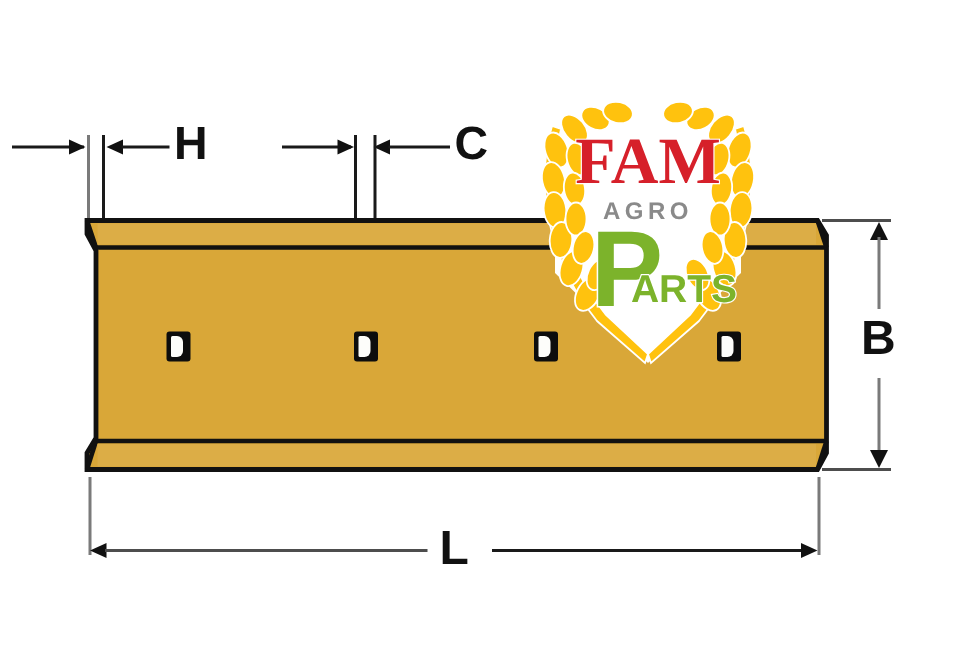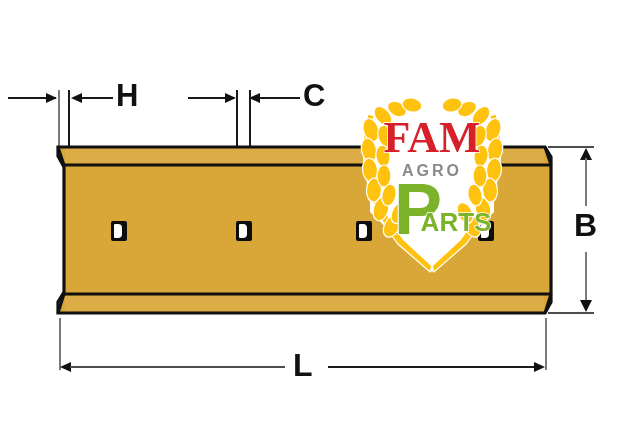--- a/index.html
+++ b/index.html
@@ -78,21 +78,21 @@
   .bolt-hole::after {
     content: "";
     position: absolute;
     left: 3px; top: 3px;
     width: 8px; height: 14px;
     background: #fdfdfa;
     border-radius: 1px 4px 4px 1px;
   }
 
   
-  #logo { left: 352px; top: 94px; width: 160px; height: 190px; }
+  #logo { left: 352px; top: 64px; width: 160px; height: 190px; }
   #logo-svg { display: block; }
 </style>
 </head>
 <body>
 
 <div id="stage">
 
   <div class="hline" style="left:8px; top:97px; width:48px;"></div>
   <div class="arrow arrow-right" style="left:46px; top:93px;"></div>
 

